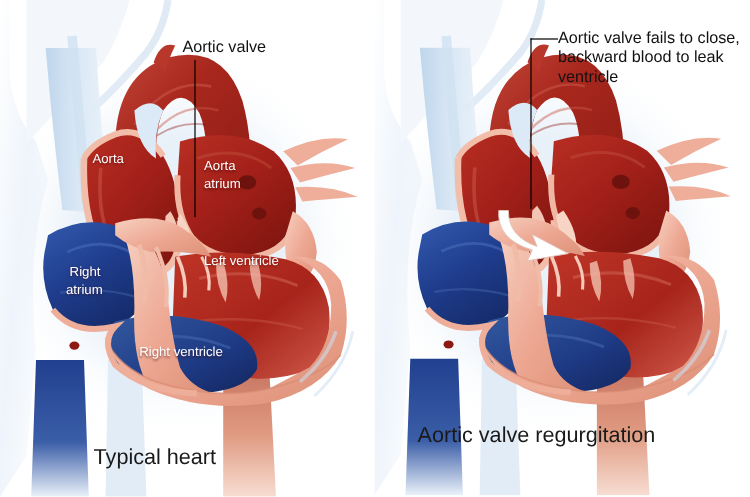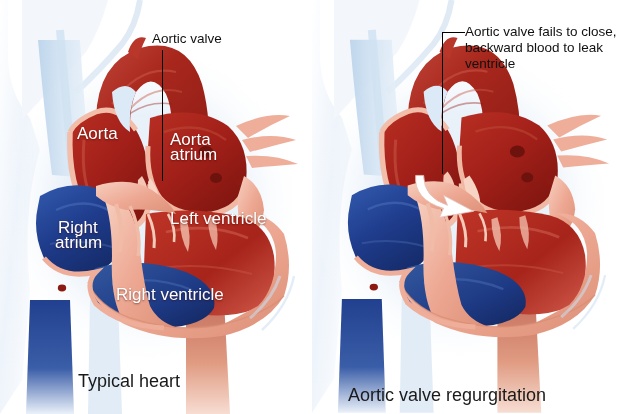--- a/index.html
+++ b/index.html
@@ -23,21 +23,21 @@
   }
   #panel-left  { left: 0; }
   #panel-right { left: 312px; }
 
   .art { position: absolute; inset: 0; }
 
   
   .label-inner {
     position: absolute;
     color: #ffffff;
-    font-size: 17px;
+    font-size: 11px;
     line-height: 15px;
     font-family: "Liberation Sans", sans-serif;
     white-space: pre;
     text-shadow: 0 1px 2px rgba(60,0,0,0.55);
     pointer-events: none;
   }
   .callout-text {
     position: absolute;
     color: #111111;
     font-size: 13.5px;
@@ -469,16 +469,16 @@
       </g>
     </svg>
 
     <span class="callout-text" style="left:153px; top:24px;">Aortic valve fails to close,</span>
     <span class="callout-text" style="left:153px; top:40px;">backward blood to leak</span>
     <span class="callout-text" style="left:153px; top:56px;">ventricle</span>
 
     <div class="leader leader-h" style="left:130px; top:32px; width:23px;"></div>
     <div class="leader leader-v" style="left:130px; top:32px; height:142px;"></div>
 
-    <span class="caption" style="left:36px; top:385px;text-align:center;">Aortic valve regurgitation</span>
+    <span class="caption" style="left:36px; top:352px;text-align:center;">Aortic valve regurgitation</span>
   </div>
 
 </div>
 
 </body></html>

